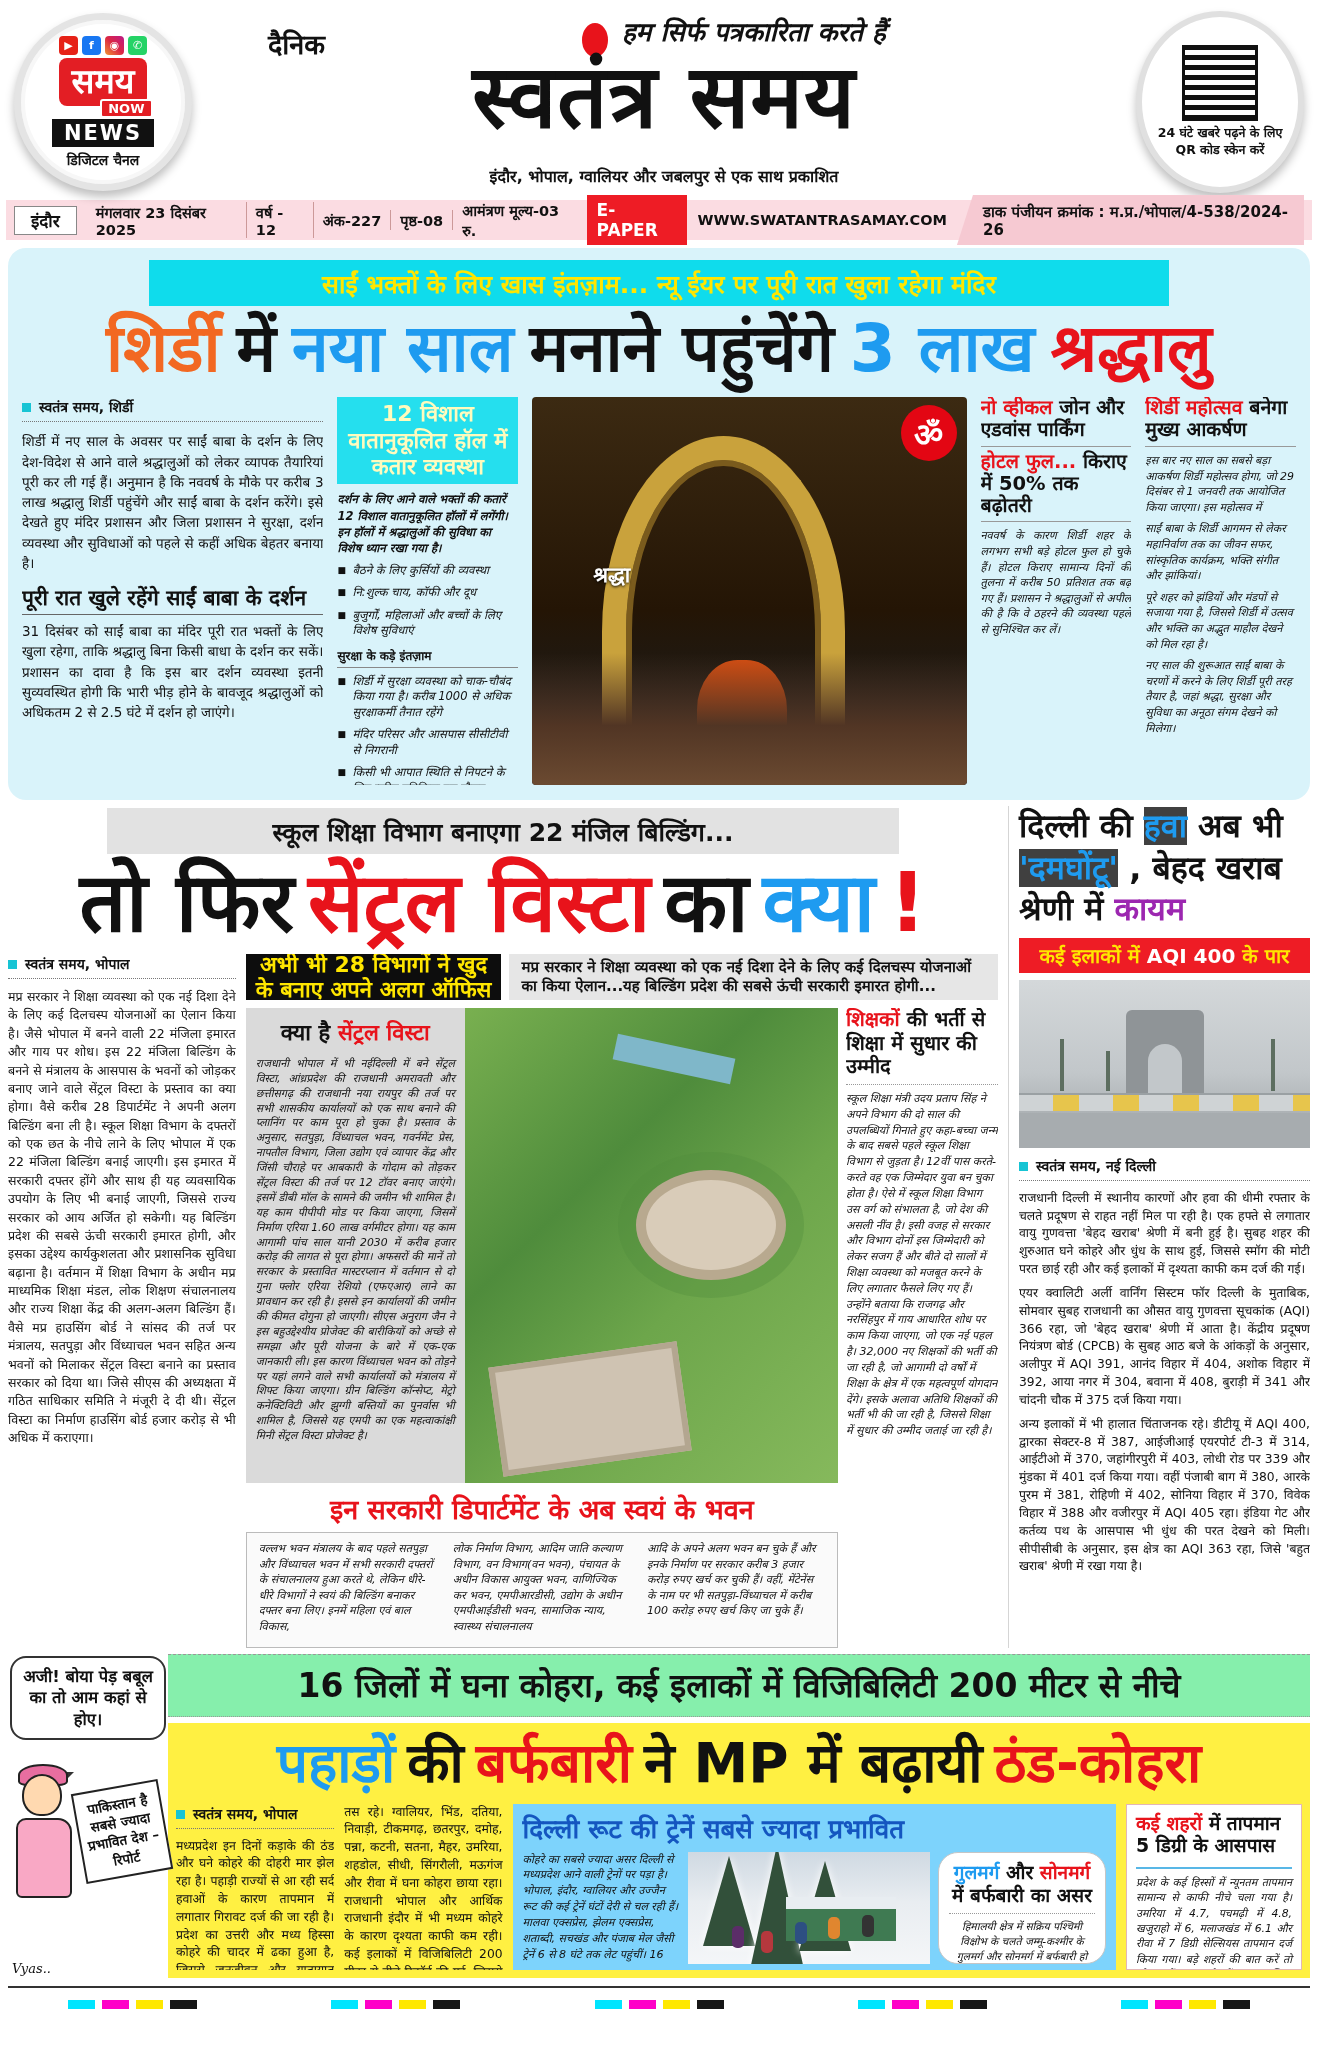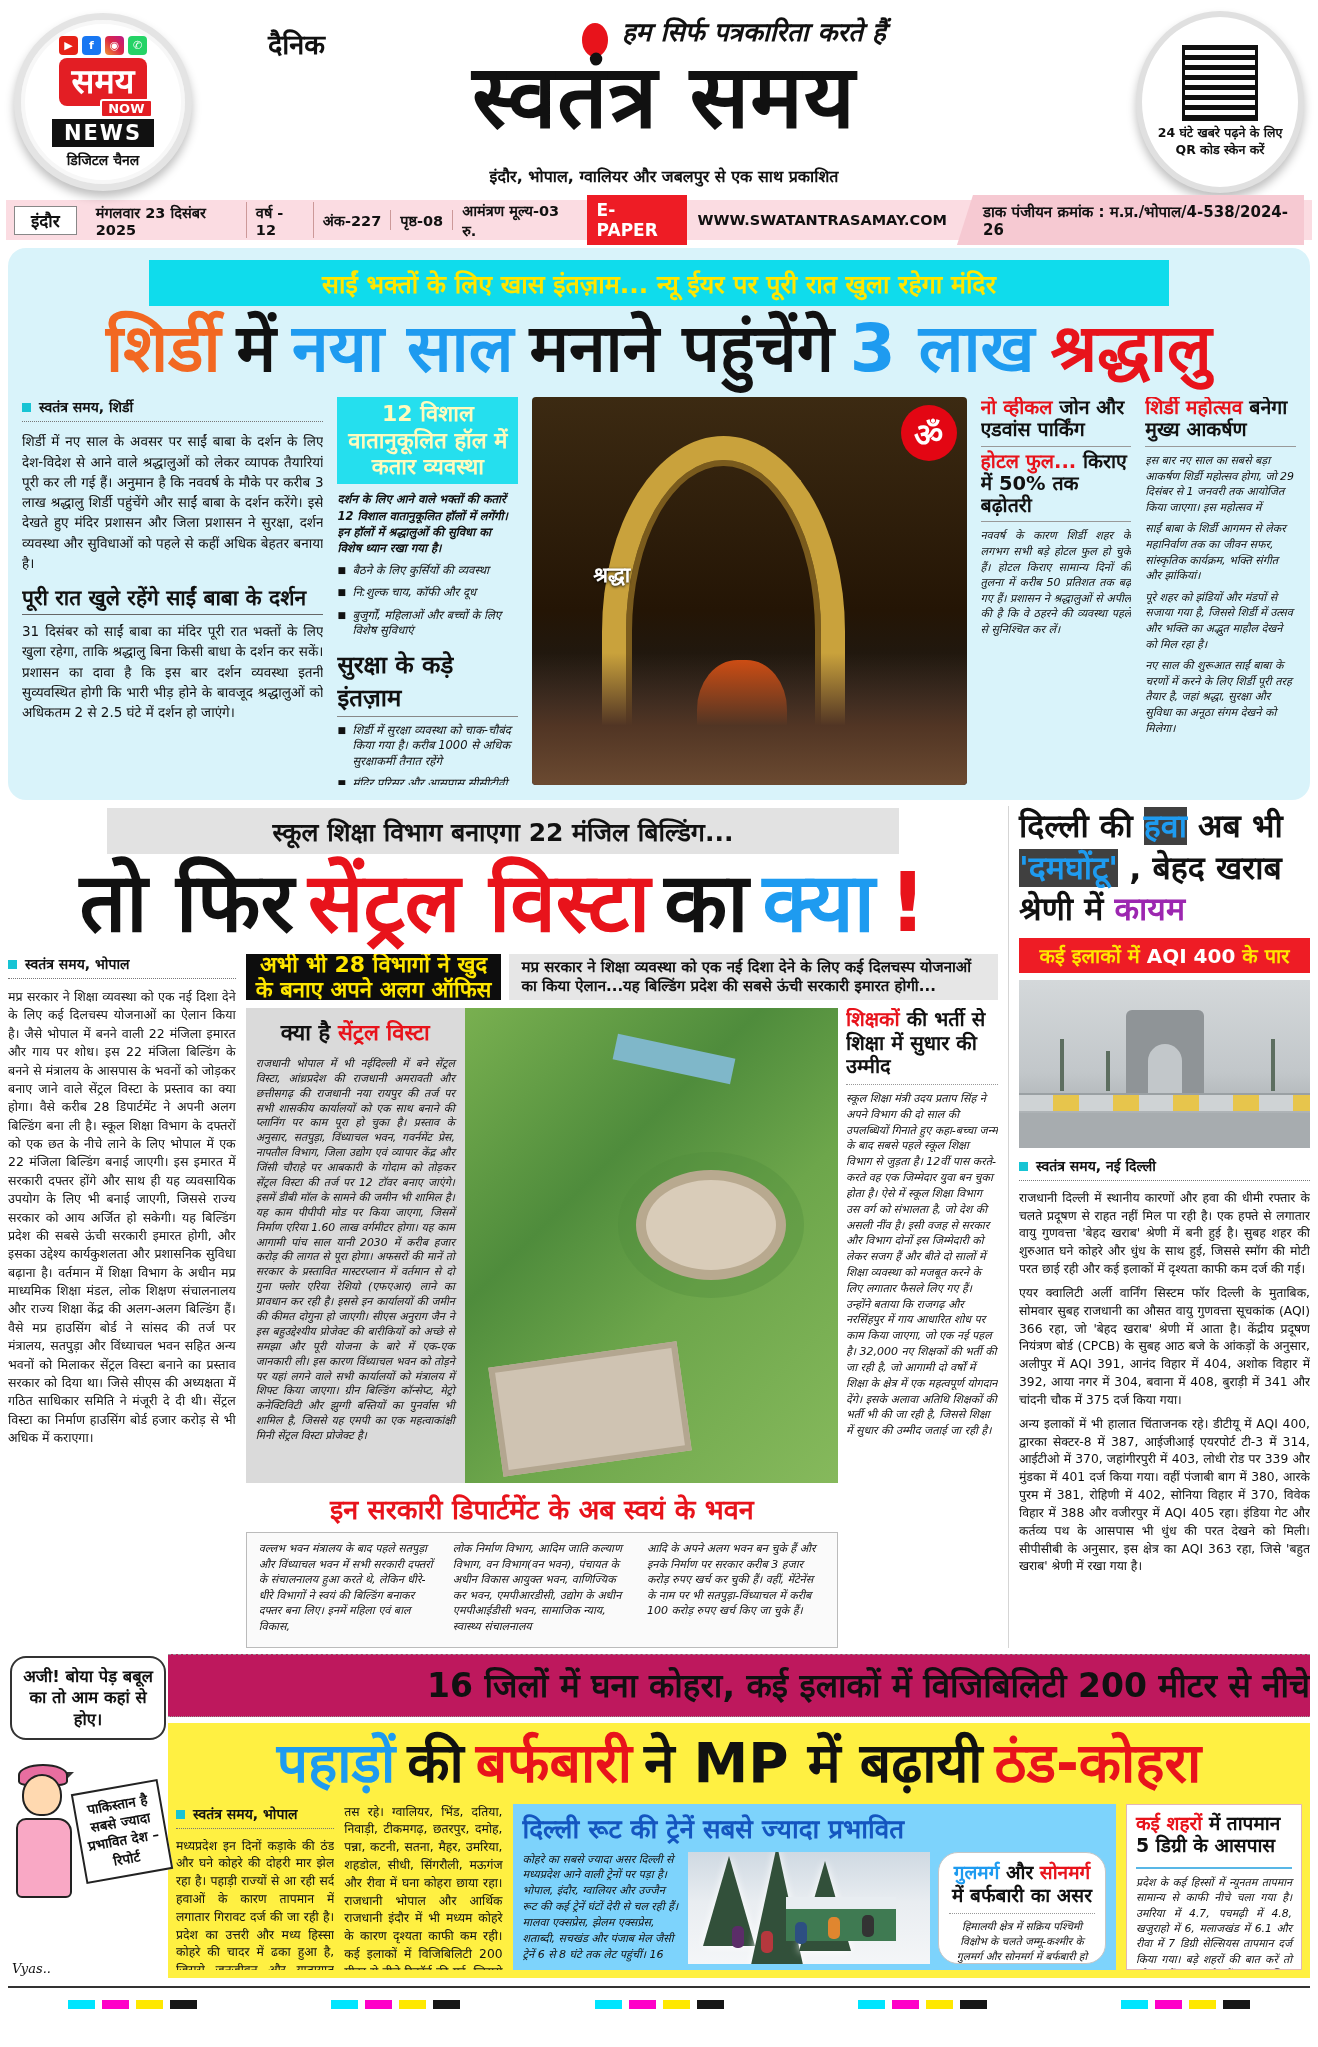--- a/index.html
+++ b/index.html
@@ -65,21 +65,21 @@
   .s1-left{width:25%;overflow:hidden;}
   .s1-left p{margin:0;font-size:13.5px;line-height:1.5;}
   .s1-sub{font-size:21px;font-weight:900;margin:10px 0 6px;border-bottom:1px solid #666;padding-bottom:3px;}
   .s1-mid{width:15%;overflow:hidden;}
   .hall-title{background:#25dfee;color:#fffbbd;font-weight:900;font-size:22px;text-align:center;
       padding:4px 2px;line-height:1.2;}
   .boxit{font-style:italic;font-weight:bold;font-size:11.5px;line-height:1.4;margin:7px 0;}
   .sqlist{margin:0;padding:0;list-style:none;}
   .sqlist li{position:relative;padding-left:15px;font-style:italic;font-size:11.5px;line-height:1.35;margin-bottom:7px;}
   .sqlist li::before{content:"■";position:absolute;left:0;top:1px;font-size:9px;font-style:normal;}
-  .sec-title{font-size:24px;font-weight:900;margin:8px 0 6px;border-bottom:1px solid #888;padding-bottom:3px;}
+  .sec-title{font-size:12px;font-weight:900;margin:8px 0 6px;border-bottom:1px solid #888;padding-bottom:3px;}
   .temple-photo{width:36%;position:relative;border-radius:4px;overflow:hidden;
       background:linear-gradient(180deg,#3c2a12 0%,#241505 55%,#17212a 100%);}
   .arch{position:absolute;left:16%;top:10%;width:56%;height:120%;border:24px solid #c9a23c;border-bottom:none;
       border-radius:50% 50% 0 0/42% 42% 0 0;box-shadow:0 0 0 6px #7a5b1d inset;}
   .om-badge{position:absolute;top:8px;right:10px;width:56px;height:56px;background:#e30613;border-radius:50%;
       color:#fff;font-size:32px;font-weight:bold;display:flex;align-items:center;justify-content:center;}
   .shraddha{position:absolute;left:14%;top:42%;color:#fff;font-weight:900;font-size:21px;text-shadow:0 1px 3px #000;}
   .crowd{position:absolute;left:0;right:0;bottom:0;height:34%;
       background:linear-gradient(to top,#6b4a31 0%,#513524 45%,transparent 100%);}
   .saffron{position:absolute;bottom:4%;left:38%;width:90px;height:110px;background:#d94f12;border-radius:45% 45% 8px 8px;}
@@ -151,22 +151,22 @@
   .cart-head{position:absolute;left:12px;top:18px;width:40px;height:42px;background:#ffd9b0;border:2px solid #222;
       border-radius:50% 50% 45% 45%;}
   .cart-turban{position:absolute;left:8px;top:8px;width:50px;height:22px;background:#e86ea0;border:2px solid #222;
       border-radius:50% 50% 20% 20%;}
   .cart-body{position:absolute;left:6px;top:62px;width:56px;height:80px;background:#f9a8c5;border:2px solid #222;
       border-radius:10px 14px 6px 6px;}
   .paper{position:absolute;right:0px;top:30px;width:88px;background:#fff;border:2px solid #222;
       transform:rotate(-10deg);padding:7px 4px;font-weight:900;font-size:13.5px;text-align:center;line-height:1.35;}
   .signature{position:absolute;left:4px;bottom:2px;font-style:italic;font-size:13px;font-family:"DejaVu Serif",serif;}
   .bottom-right{flex:1;display:flex;flex-direction:column;overflow:hidden;}
-  .fog{border-top:1px dashed #999;border-bottom:1px dotted #999;text-align:right;font-size:33px;font-weight:700;
-      padding:7px 0 9px;background:#be185d;}
+  .fog{border-top:1px dashed #999;border-bottom:1px dotted #999;text-align:center;font-size:33px;font-weight:700;
+      padding:7px 0 9px;background:#86efac;}
   .weather{background:#fff042;flex:1;margin-top:6px;padding:4px 8px 8px;display:flex;flex-direction:column;overflow:hidden;}
   .w-headline{display:flex;justify-content:center;align-items:baseline;gap:12px;font-size:55px;font-weight:900;
       line-height:1.1;white-space:nowrap;padding:6px 0 10px;}
   .w-row{display:flex;gap:10px;flex:1;overflow:hidden;}
   .w-textcols{width:29%;display:flex;gap:10px;overflow:hidden;}
   .w-col{flex:1;overflow:hidden;}
   .w-col p{margin:0;font-size:12.3px;line-height:1.45;}
   .train-panel{flex:1;background:#7dd3fc;padding:6px 10px;display:flex;flex-direction:column;overflow:hidden;}
   .train-head{color:#1456c0;font-size:26px;font-weight:900;margin:0 0 6px;}
   .train-row{display:flex;gap:8px;flex:1;overflow:hidden;}

